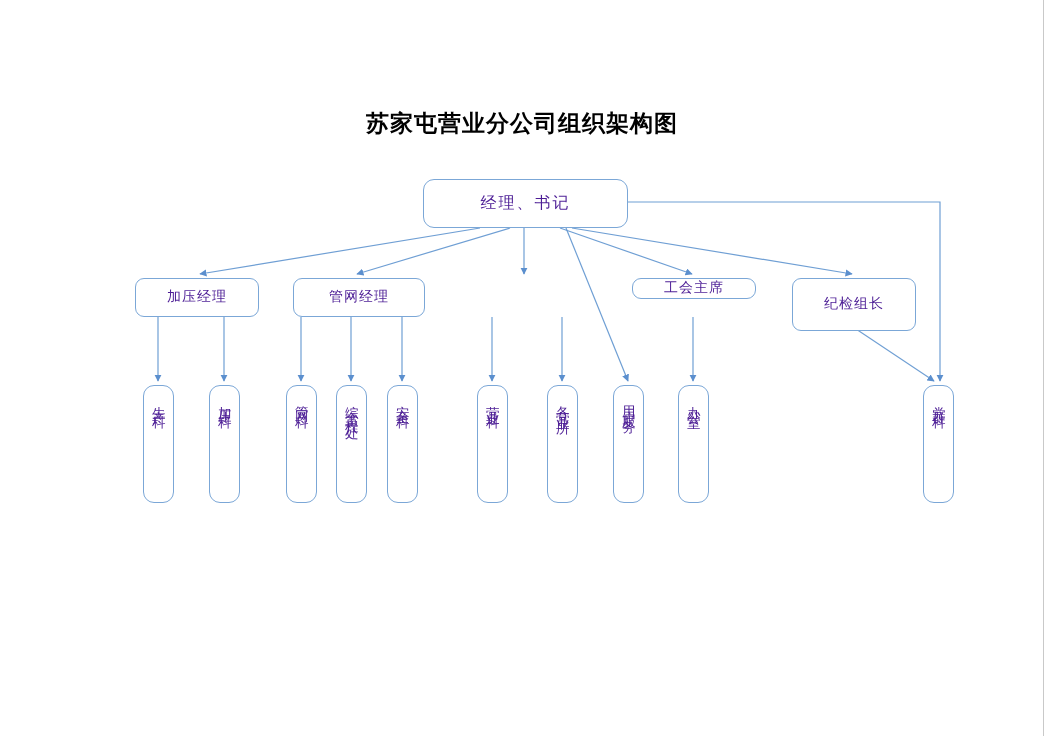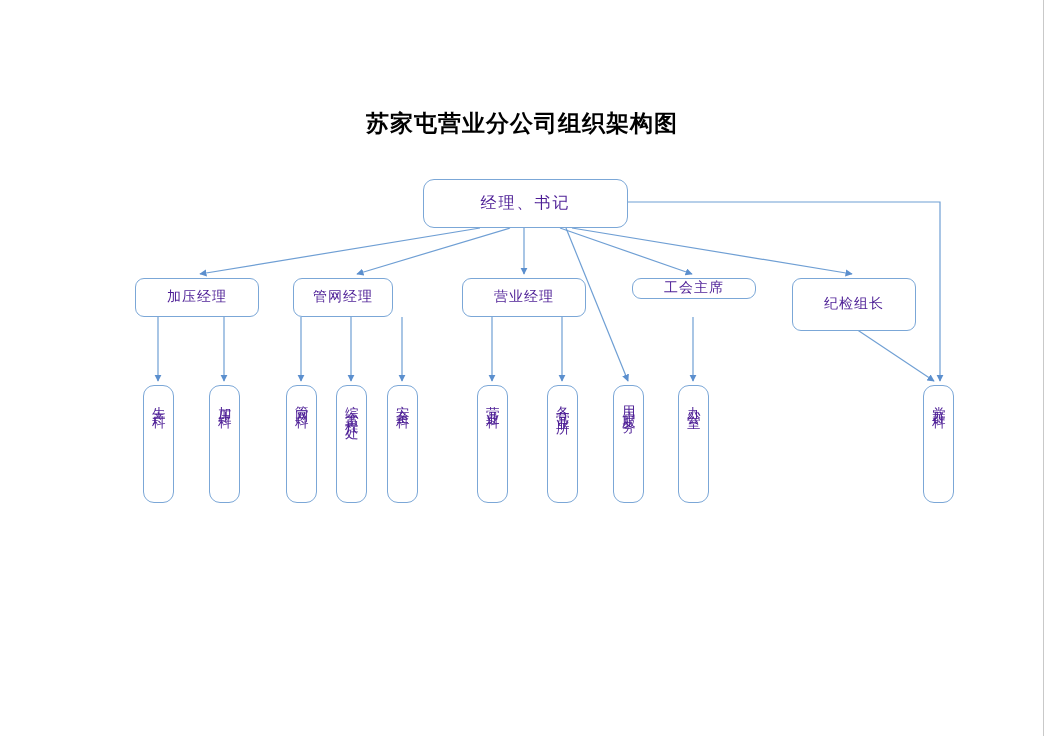--- a/index.html
+++ b/index.html
@@ -111,25 +111,22 @@
       </g>
     </svg>
 
     <div class="node root" style="left:423px;top:179px;width:205px;height:49px;">
       <span>经理、书记</span>
     </div>
 
     <div class="node mid" style="left:135px;top:278px;width:124px;height:39px;">
       <span>加压经理</span>
     </div>
-    <div class="node mid" style="left:293px;top:278px;width:100px;height:39px;">
+    <div class="node mid" style="left:293px;top:278px;width:132px;height:39px;">
       <span>管网经理</span>
-    </div>
-    <div class="node mid" style="left:462px;top:278px;width:124px;height:39px;">
-      <span>营业经理</span>
     </div>
     <div class="node mid" style="left:632px;top:278px;width:124px;height:21px;">
       <span>工会主席</span>
     </div>
     <div class="node mid" style="left:792px;top:278px;width:124px;height:53px;">
       <span>纪检组长</span>
     </div>
 
     <div class="node leaf" style="left:143px;top:385px;width:31px;height:118px;">
       <span class="vtext">生产科</span>

